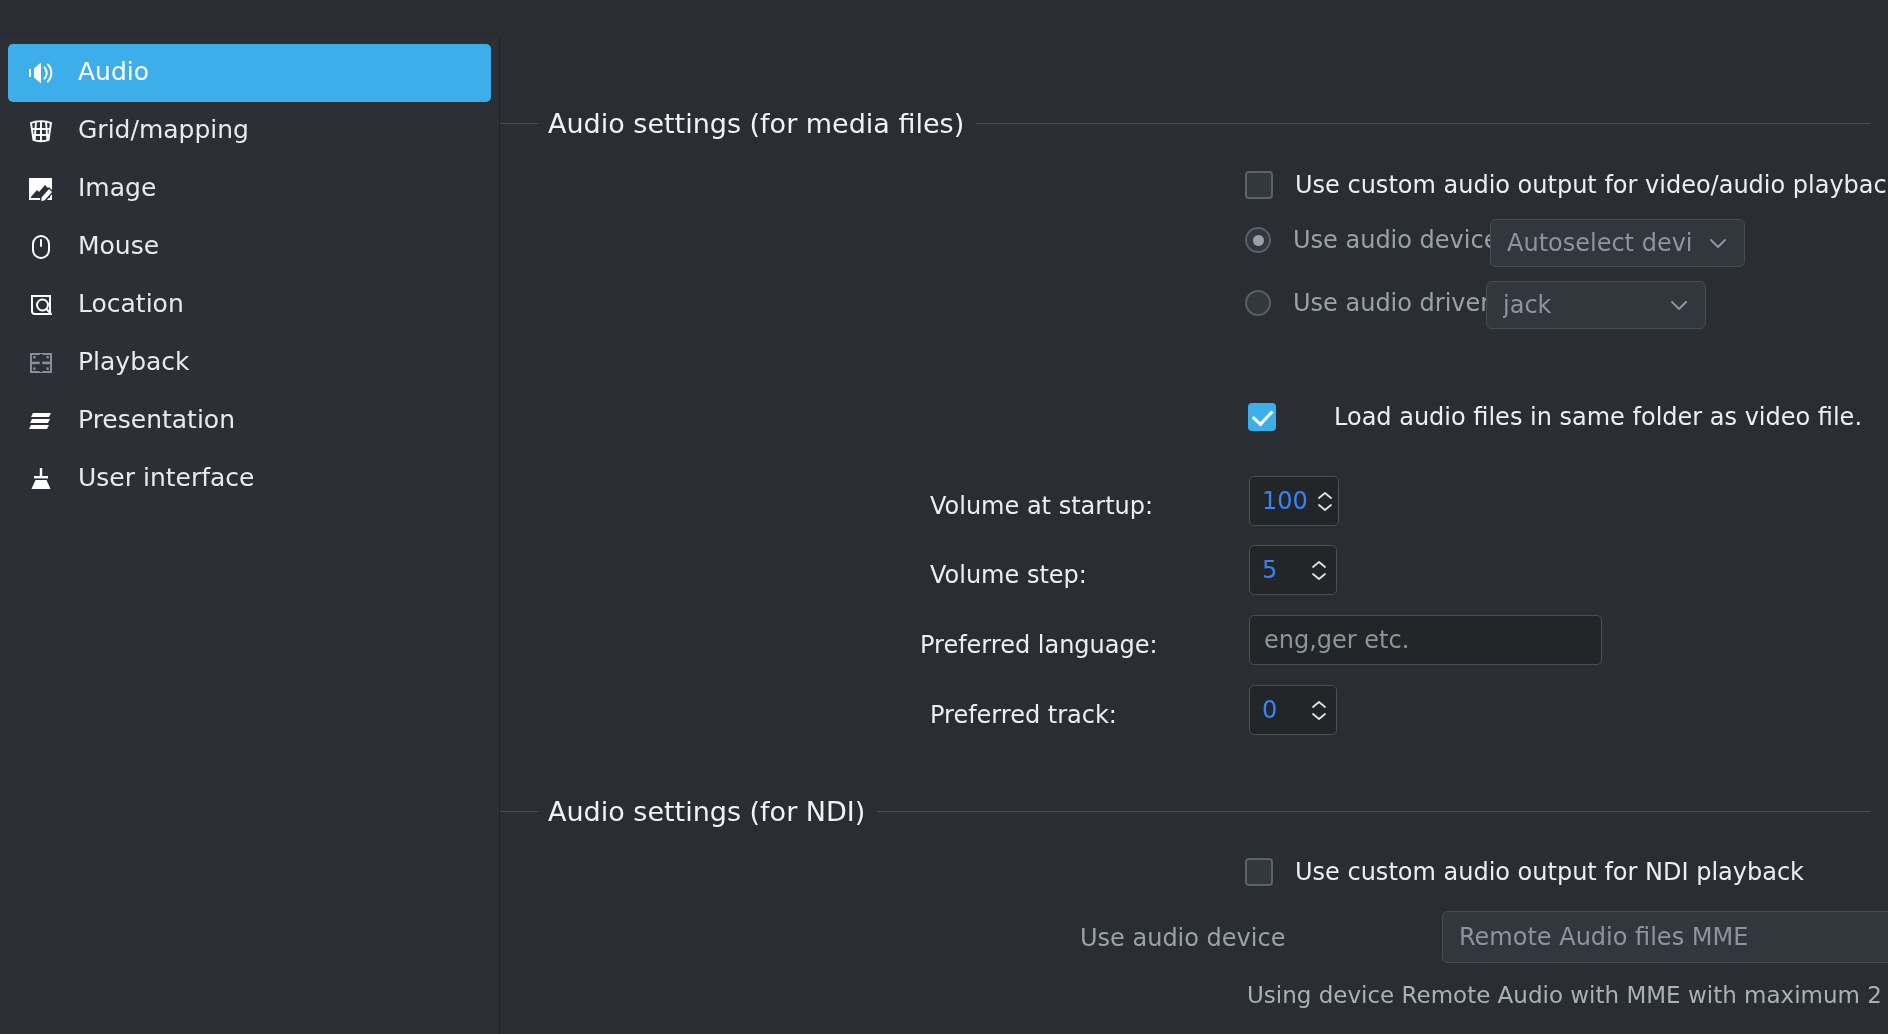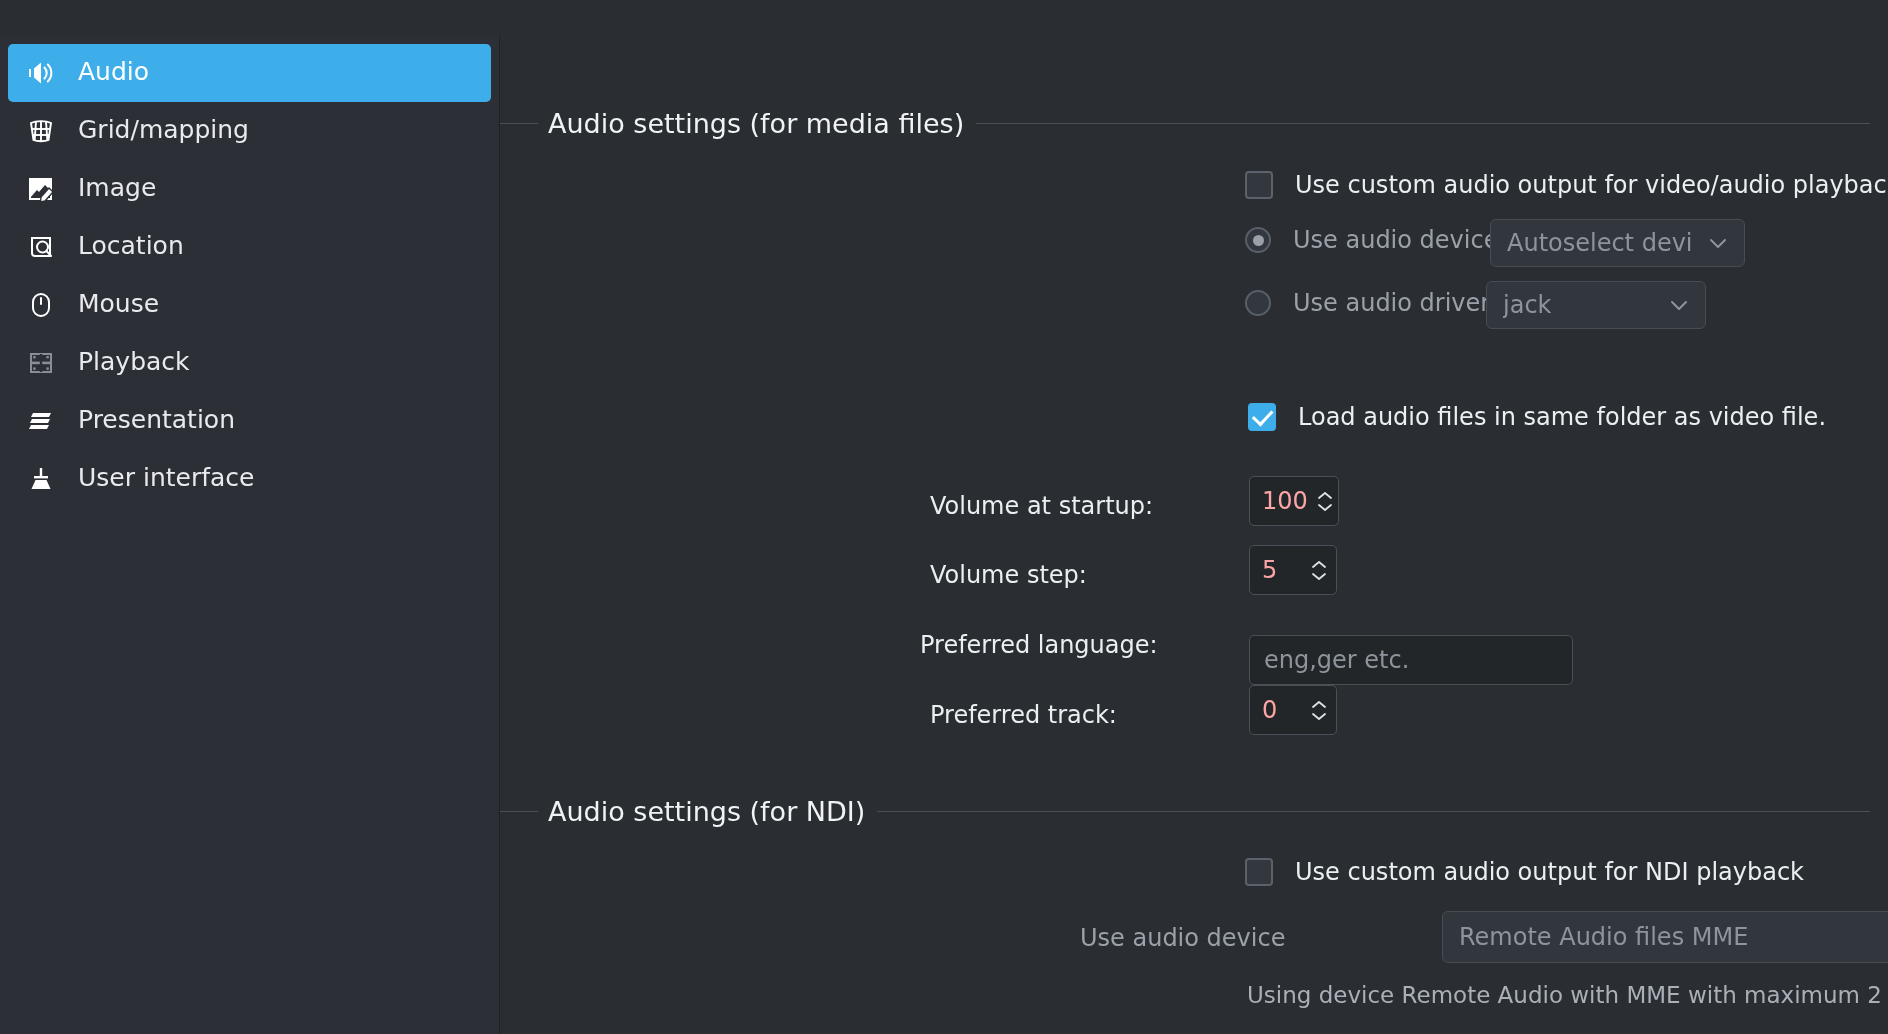--- a/index.html
+++ b/index.html
@@ -172,21 +172,21 @@
 
   
   .spin {
     height: 50px;
     background: #222629;
     border: 1px solid #4a5058;
     border-radius: 5px;
     display: flex;
     align-items: center;
     padding: 0 6px 0 12px;
-    color: #fca5a5;
+    color: #3b82f6;
     font-size: 24px;
     gap: 6px;
     cursor: text;
     justify-content: space-between;
   }
   .spin .arrows {
     display: flex; flex-direction: column;
     align-items: center; justify-content: center;
     gap: 3px;
     width: 22px; flex: 0 0 22px;
@@ -264,36 +264,36 @@
           <circle cx="11" cy="12" r="2.3" fill="#fff"></circle>
           <path d="M16 24 L24 15 L28 19 L20 28 L15.5 29 Z" fill="#fff" stroke="#2c3036" stroke-width="1.4"></path>
         </svg>
       </span>
       <span class="nav-label">Image</span>
     </div>
 
     <div class="nav-item">
       <span class="ico">
         <svg width="32" height="32" viewBox="0 0 32 32" fill="none" stroke="#fff" stroke-width="2">
+          <rect x="8" y="5" width="16" height="22" rx="8"></rect>
+          <path d="M16 9 v6" stroke-linecap="round"></path>
+        </svg>
+      </span>
+      <span class="nav-label">Mouse</span>
+    </div>
+
+    <div class="nav-item">
+      <span class="ico">
+        <svg width="32" height="32" viewBox="0 0 32 32" fill="none" stroke="#fff" stroke-width="2">
           <path d="M7 7 h18 v18 h-15 a3 3 0 0 1 -3 -3 Z"></path>
           <circle cx="17.5" cy="16" r="5.5" fill="#2c3036"></circle>
           <path d="M21.5 20 L26 25" stroke-linecap="round"></path>
         </svg>
       </span>
       <span class="nav-label">Location</span>
-    </div>
-
-    <div class="nav-item">
-      <span class="ico">
-        <svg width="32" height="32" viewBox="0 0 32 32" fill="none" stroke="#fff" stroke-width="2">
-          <rect x="8" y="5" width="16" height="22" rx="8"></rect>
-          <path d="M16 9 v6" stroke-linecap="round"></path>
-        </svg>
-      </span>
-      <span class="nav-label">Mouse</span>
     </div>
 
     <div class="nav-item">
       <span class="ico">
         <svg width="32" height="32" viewBox="0 0 32 32" fill="none">
           <rect x="6" y="7" width="20" height="18" stroke="#888e96" stroke-width="2" fill="none"></rect>
           <rect x="6" y="14.6" width="20" height="2.6" fill="#888e96"></rect>
           <rect x="8.2" y="9" width="2.4" height="2.4" fill="#888e96"></rect>
           <rect x="8.2" y="20.4" width="2.4" height="2.4" fill="#888e96"></rect>
           <rect x="21.4" y="9" width="2.4" height="2.4" fill="#888e96"></rect>
@@ -362,21 +362,21 @@
       </div>
       <div class="combo" style="position:absolute; top:245px; left:986px; width:220px;">
         <span class="txt">jack</span>
         <span class="chev">
           <svg width="22" height="22" viewBox="0 0 22 22" fill="none" stroke="#8d949c" stroke-width="2" stroke-linecap="round" stroke-linejoin="round">
               <path d="M4 8 L11 15 L18 8"></path>
             </svg>
         </span>
       </div>
 
-      <div class="row" style="top:367px; left:748px;">
+      <div class="row" style="top:367px; left:748px;gap:36px;">
         <span class="cb checked"></span>
         <span class="cb-label">Load audio files in same folder as video file.</span>
       </div>
 
       <div class="field-label" style="position:absolute; top:456px; left:430px; width:310px;">Volume at startup:</div>
       <div class="spin" style="position:absolute; top:440px; left:749px; width:90px;">
         <span>100</span>
         <span class="arrows">
           <svg width="18" height="9" viewBox="0 0 18 9" fill="none" stroke="#dfe3e7" stroke-width="1.8" stroke-linecap="round" stroke-linejoin="round">
               <path d="M3 7 L9 2 L15 7"></path>
@@ -394,21 +394,21 @@
           <svg width="18" height="9" viewBox="0 0 18 9" fill="none" stroke="#dfe3e7" stroke-width="1.8" stroke-linecap="round" stroke-linejoin="round">
               <path d="M3 7 L9 2 L15 7"></path>
             </svg>
           <svg width="18" height="9" viewBox="0 0 18 9" fill="none" stroke="#dfe3e7" stroke-width="1.8" stroke-linecap="round" stroke-linejoin="round">
               <path d="M3 2 L9 7 L15 2"></path>
             </svg>
         </span>
       </div>
 
       <div class="field-label" style="position:absolute; top:595px; left:420px; width:320px;">Preferred language:</div>
-      <div class="lineedit" style="position:absolute; top:599px; left:749px; width:324px;">
+      <div class="lineedit" style="position:absolute; top:579px; left:749px; width:353px;">
         <span>eng,ger etc.</span>
       </div>
 
       <div class="field-label" style="position:absolute; top:665px; left:430px; width:310px;">Preferred track:</div>
       <div class="spin" style="position:absolute; top:649px; left:749px; width:88px;">
         <span>0</span>
         <span class="arrows">
           <svg width="18" height="9" viewBox="0 0 18 9" fill="none" stroke="#dfe3e7" stroke-width="1.8" stroke-linecap="round" stroke-linejoin="round">
               <path d="M3 7 L9 2 L15 7"></path>
             </svg>

